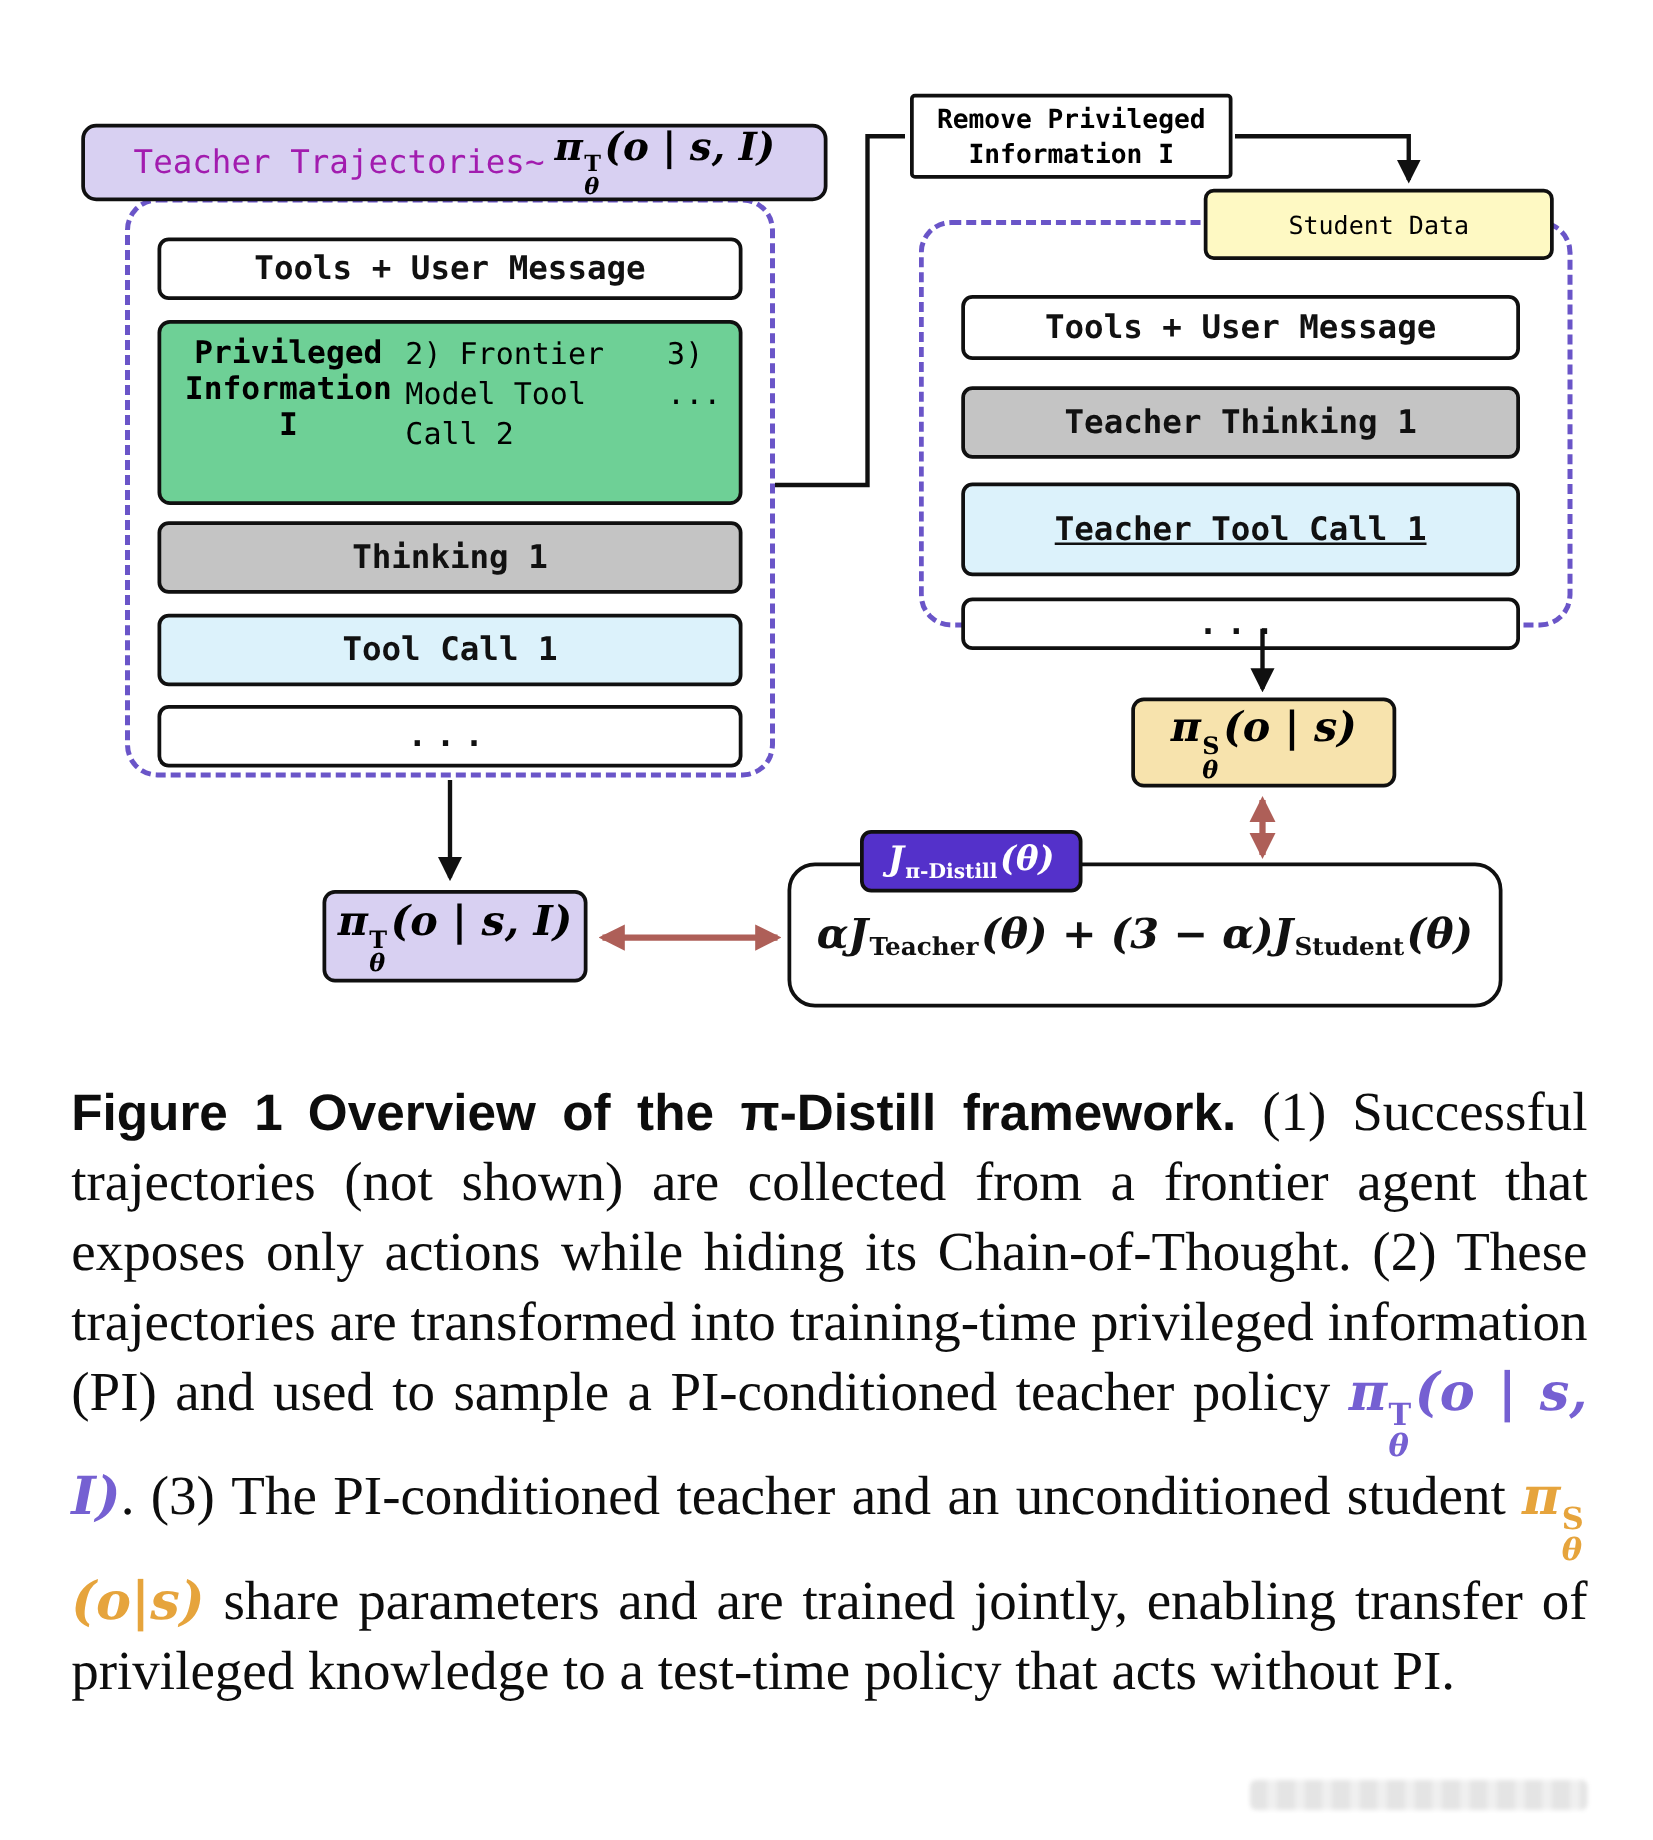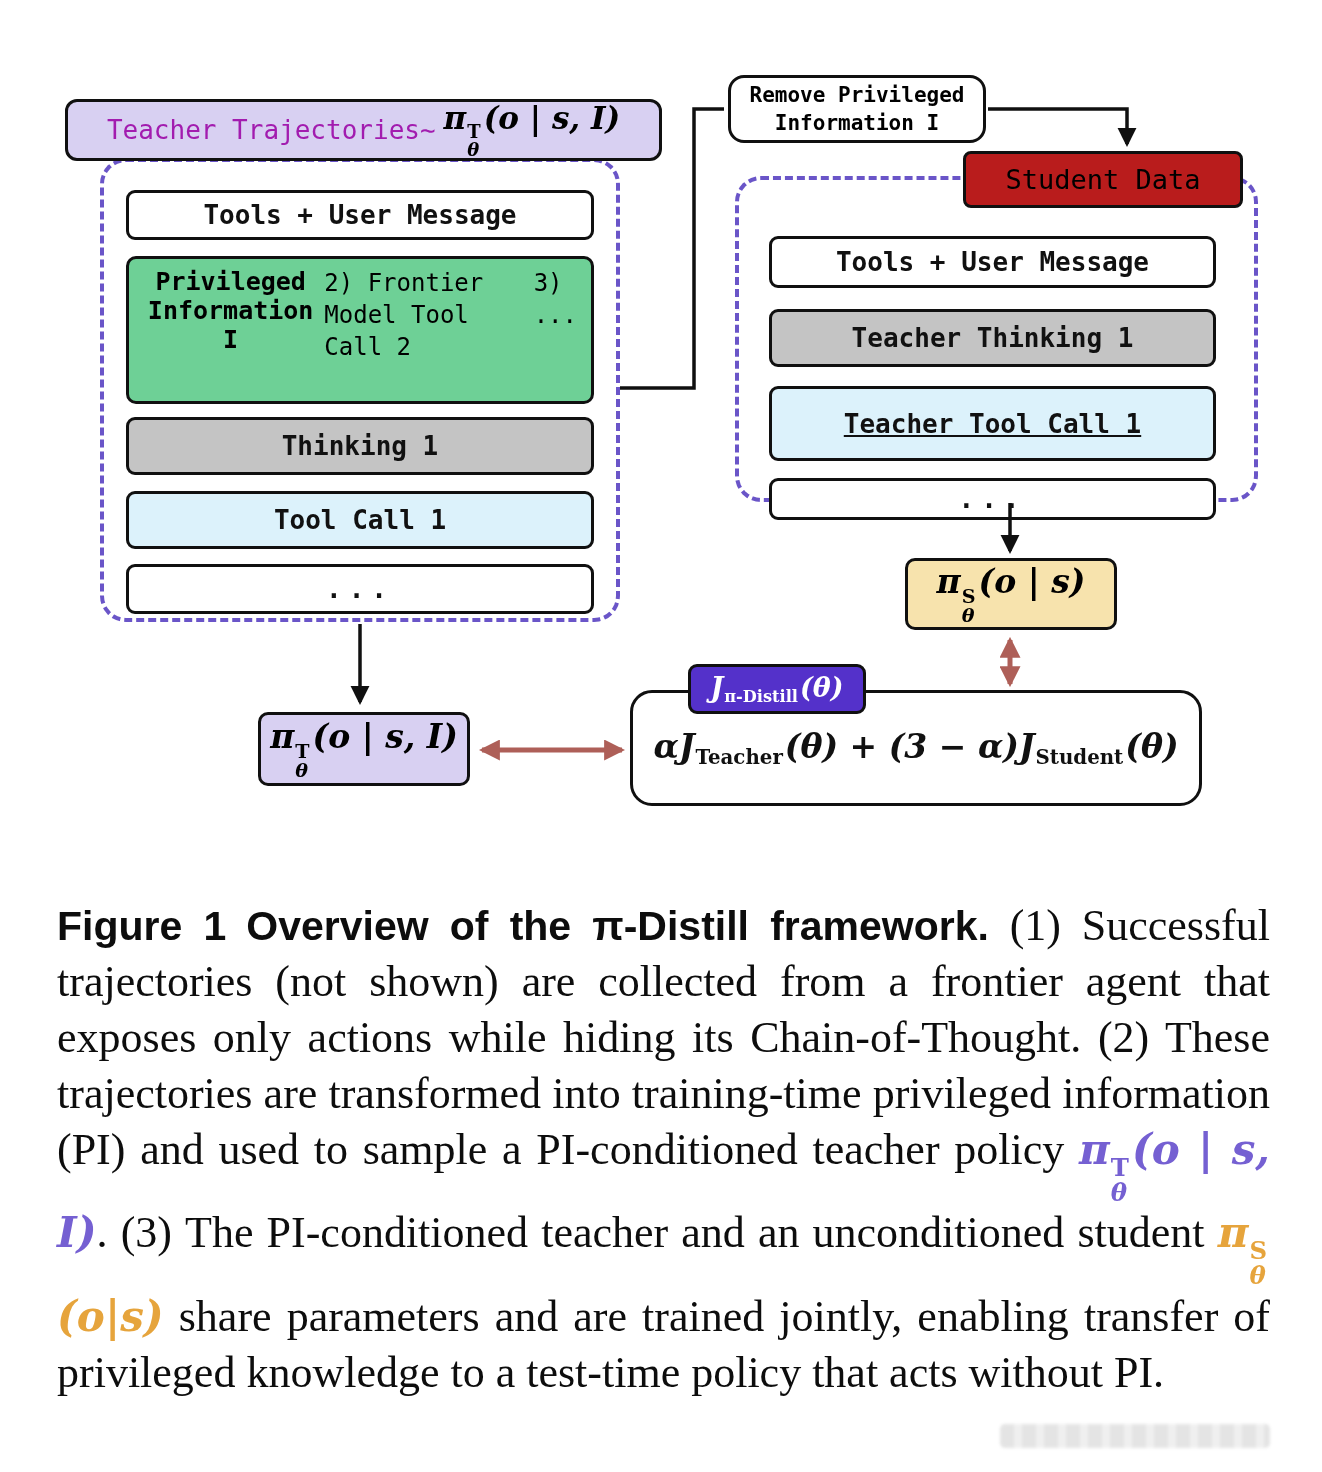--- a/index.html
+++ b/index.html
@@ -45,44 +45,44 @@
     background:#6ed096; flex-direction:row; align-items:stretch; justify-content:flex-start;
     padding:8px 14px; border-radius:10px;
   }
   .pi-title { text-align:center; font-weight:bold; font-size:25px; margin-bottom:6px; }
   .pi-line { text-align:left; font-size:24px; line-height:32px; padding-left:6px; }
   .gray-box { background:#c4c4c4; }
   .cyan-box { background:#dcf2fb; }
   .white-box { background:#ffffff; }
   .ellipsis-box { letter-spacing:7px; font-size:26px; }
 
-  .remove-box { border-radius:16px; flex-direction:column; z-index:4; padding:4px 6px; }
+  .remove-box { border-radius:4px; flex-direction:column; z-index:4; padding:4px 6px; }
   .remove-box span { font-family:"DejaVu Sans Mono", monospace; font-weight:bold; font-size:21px; line-height:28px; }
 
-  .student-data { background:#b91c1c; border-radius:8px; z-index:4; font-size:27px; }
+  .student-data { background:#fef9c3; border-radius:8px; z-index:4; font-size:20px; }
 
   .policy-box { background:#d8d0f2; border-radius:10px; z-index:3; }
   .policy-box .math { font-size:33px; }
   .student-policy { background:#f7e3ad; }
 
   .loss-box { border-radius:22px; z-index:2; }
   .loss-formula { font-size:33px; color:#111; }
 
   .badge {
     background:#5431ca; border:3px solid #101010; border-radius:9px; z-index:4;
     display:flex; align-items:center; justify-content:center; color:#ffffff;text-align:center;
   }
   .badge .math { font-size:27px; color:#fff; }
 
   svg.connectors { position:absolute; left:0; top:0; z-index:6; pointer-events:none; }
 
   
   .caption {
     text-align:justify; color:#0d0d0d;
-    font-family:"Liberation Serif", serif; font-size:44px; line-height:56px;margin-top:36px;
+    font-family:"Liberation Serif", serif; font-size:44px; line-height:56px;
   }
   .cap-heading { font-family:"Liberation Sans", sans-serif; font-weight:bold; font-size:41px; }
   .cap-figlabel { margin-right:20px; }
   .cap-math { font-size:42px; }
   .purple { color:#7560d2; }
   .orange { color:#e6a43c; }
 
   .watermark {
     width:270px; height:24px; border-radius:5px; opacity:0.22;
     background:repeating-linear-gradient(90deg,#888 0 14px,#bbb 14px 22px);

